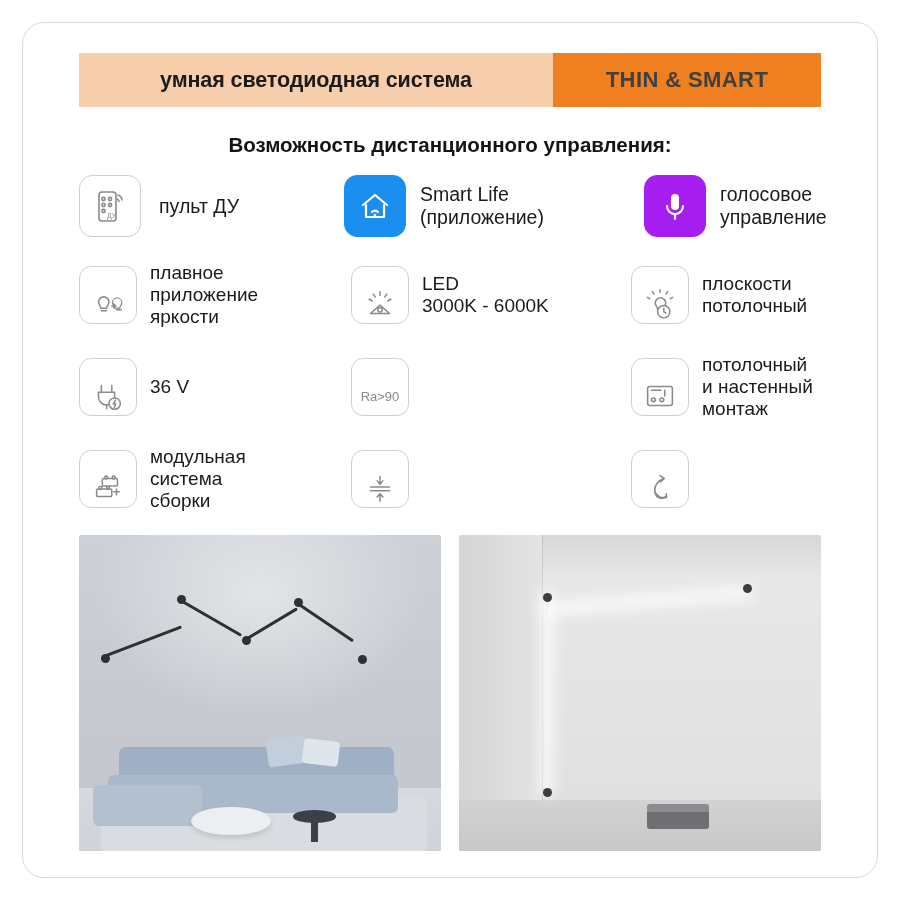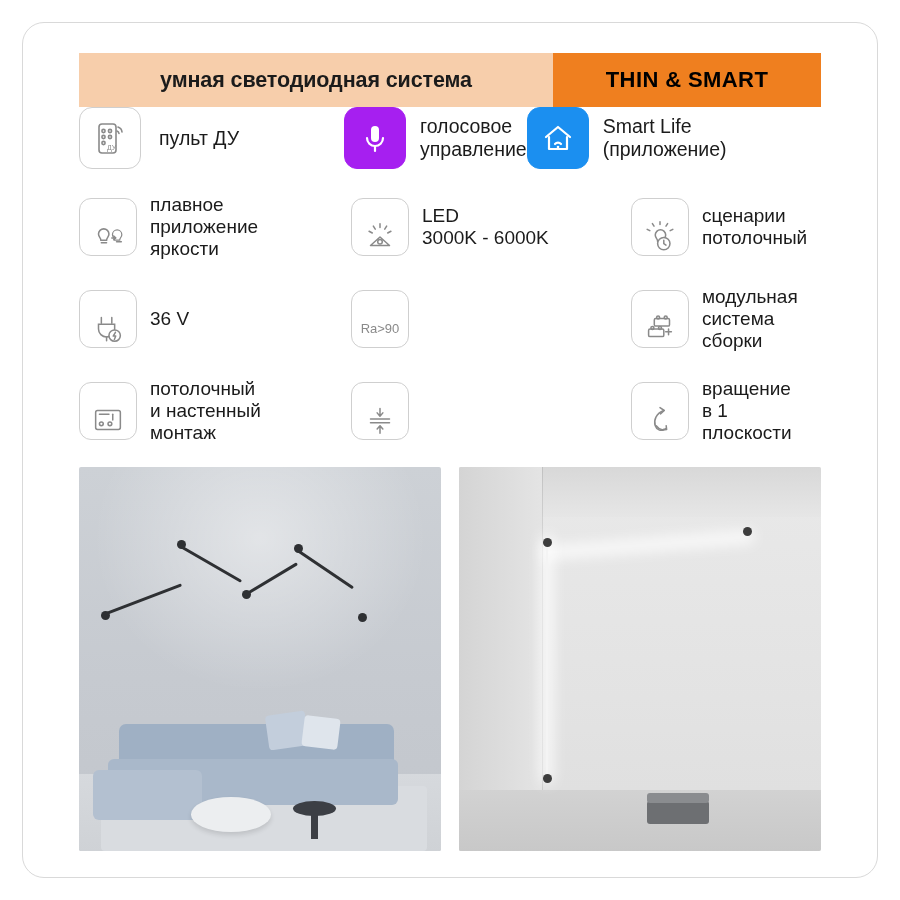--- a/index.html
+++ b/index.html
@@ -59,21 +59,21 @@
   .banner-right {
     flex: 0 0 268px;
     background: #ef7f1f;
     display: flex;
     align-items: center;
     justify-content: center;
   }
   .banner-right span {
     font-size: 22px;
     font-weight: bold;
-    color: #000000;
+    color: #404040;
     letter-spacing: 0.4px;
     white-space: nowrap;
   }
 
   
   .subtitle {
     text-align: center;
     font-size: 20.5px;
     font-weight: bold;
     color: #141414;
@@ -300,68 +300,69 @@
 
     <div class="banner">
       <div class="banner-left">
         <span>умная светодиодная система</span>
       </div>
       <div class="banner-right">
         <span>THIN &amp; SMART</span>
       </div>
     </div>
 
+    <div class="subtitle">Возможность дистанционного управления:</div>
 
     <div class="top-row">
 
       <div class="top-item remote">
         <div class="icon-box">
           <svg width="40" height="40" viewBox="0 0 40 40" fill="none" stroke="#8a8a8a" stroke-width="1.6">
             <rect x="9" y="6" width="17" height="29" rx="3"></rect>
             <circle cx="13.5" cy="13" r="1.6"></circle>
             <circle cx="13.5" cy="19" r="1.6"></circle>
             <circle cx="13.5" cy="25" r="1.6"></circle>
             <circle cx="20" cy="13" r="1.6"></circle>
             <circle cx="20" cy="19" r="1.6"></circle>
             <path d="M28 9a6 6 0 0 1 4 5" stroke-linecap="round"></path>
             <path d="M27 13a3 3 0 0 1 2 2.5" stroke-linecap="round"></path>
             <text x="17" y="32" font-size="7" fill="#8a8a8a" stroke="none" font-family="Liberation Sans, sans-serif">ДУ</text>
           </svg>
         </div>
         <div class="feat-label">пульт ДУ</div>
       </div>
 
-      <div class="top-item voice">
-        <div class="icon-box purple">
-          <svg width="40" height="40" viewBox="0 0 40 40" fill="none" stroke="#ffffff" stroke-width="2.2">
-            <rect x="16" y="8" width="8" height="16" rx="4" fill="#ffffff" stroke="none"></rect>
-            <path d="M12 20 a8 8 0 0 0 16 0" stroke-linecap="round"></path>
-            <path d="M20 28 v5" stroke-linecap="round"></path>
-          </svg>
-        </div>
-        <div class="feat-label">
-          <div>голосовое</div>
-          <div>управление</div>
-        </div>
-      </div>
-
       <div class="top-item smartlife">
         <div class="icon-box blue">
           <svg width="40" height="40" viewBox="0 0 40 40" fill="none" stroke="#ffffff" stroke-width="2.2">
             <path d="M8 19 L20 9 L32 19" stroke-linecap="round" stroke-linejoin="round"></path>
             <path d="M11 19 V31 H29 V19" stroke-linecap="round" stroke-linejoin="round"></path>
             <path d="M17 26 a4 4 0 0 1 6 0" stroke-linecap="round"></path>
             <circle cx="20" cy="29" r="1.3" fill="#ffffff" stroke="none"></circle>
           </svg>
         </div>
         <div class="feat-label">
           <div>Smart Life</div>
           <div>(приложение)</div>
         </div>
       </div>
+
+      <div class="top-item voice">
+        <div class="icon-box purple">
+          <svg width="40" height="40" viewBox="0 0 40 40" fill="none" stroke="#ffffff" stroke-width="2.2">
+            <rect x="16" y="8" width="8" height="16" rx="4" fill="#ffffff" stroke="none"></rect>
+            <path d="M12 20 a8 8 0 0 0 16 0" stroke-linecap="round"></path>
+            <path d="M20 28 v5" stroke-linecap="round"></path>
+          </svg>
+        </div>
+        <div class="feat-label">
+          <div>голосовое</div>
+          <div>управление</div>
+        </div>
+      </div>
     </div>
 
     <div class="grid">
 
       <div class="cell">
         <div class="icon-box sm">
           <svg width="38" height="38" viewBox="0 0 40 40" fill="none" stroke="#8a8a8a" stroke-width="1.6">
             <path d="M10 18 a5.5 5.5 0 1 1 11 0 c0 3-2.5 3.8-2.5 6.5 h-6 C12.5 21.8 10 21 10 18z"></path>
             <path d="M13 27 h5.5" stroke-linecap="round"></path>
             <path d="M27 15 a6 6 0 1 1 12 0 c0 3.2-2.7 4.1-2.7 7 h-6.6 C29.7 19.1 27 18.2 27 15z" transform="translate(-4,3) scale(0.82) translate(8,4)"></path>
@@ -394,21 +395,21 @@
       <div class="cell">
         <div class="icon-box sm">
           <svg width="38" height="38" viewBox="0 0 40 40" fill="none" stroke="#8a8a8a" stroke-width="1.6">
             <path d="M20 5 v3 M12 7 l1.7 2.6 M28 7 l-1.7 2.6 M6.5 13 l2.8 1.4 M33.5 13 l-2.8 1.4" stroke-linecap="round"></path>
             <path d="M15 19 a5.5 5.5 0 1 1 11 0 c0 3-2.5 3.8-2.5 6.5 h-6 C17.5 22.8 15 22 15 19z"></path>
             <circle cx="24" cy="28" r="6.5" fill="#ffffff"></circle>
             <path d="M24 24.5 v3.5 l2.3 1.6" stroke-linecap="round"></path>
           </svg>
         </div>
         <div class="feat-label">
-          <div>сценарии</div>
+          <div>плоскости</div>
           <div>потолочный</div>
         </div>
       </div>
 
       <div class="cell">
         <div class="icon-box sm">
           <svg width="38" height="38" viewBox="0 0 40 40" fill="none" stroke="#8a8a8a" stroke-width="1.6">
             <path d="M13 9 v6 M24 9 v6" stroke-linecap="round"></path>
             <path d="M10 16 h17 v5 a8.5 8.5 0 0 1 -17 0 z"></path>
             <path d="M18.5 29.5 v4" stroke-linecap="round"></path>
@@ -419,20 +420,37 @@
         <div class="feat-label">
           <div>36 V</div>
         </div>
       </div>
 
       <div class="cell">
         <div class="icon-box sm">
           <svg width="52" height="38" viewBox="0 0 56 38" fill="none">
             <text x="28" y="24" font-size="14" fill="#8a8a8a" font-family="Liberation Sans, sans-serif" text-anchor="middle">Ra&gt;90</text>
           </svg>
+        </div>
+      </div>
+
+      <div class="cell">
+        <div class="icon-box sm">
+          <svg width="38" height="38" viewBox="0 0 40 40" fill="none" stroke="#8a8a8a" stroke-width="1.6">
+            <rect x="7" y="10" width="26" height="20" rx="2"></rect>
+            <path d="M11 14 h10" stroke-linecap="round"></path>
+            <path d="M25 14 v6" stroke-linecap="round"></path>
+            <circle cx="13" cy="24" r="2"></circle>
+            <circle cx="22" cy="24" r="2"></circle>
+          </svg>
+        </div>
+        <div class="feat-label">
+          <div>потолочный</div>
+          <div>и настенный</div>
+          <div>монтаж</div>
         </div>
       </div>
 
       <div class="cell">
         <div class="icon-box sm">
           <svg width="38" height="38" viewBox="0 0 40 40" fill="none" stroke="#8a8a8a" stroke-width="1.6">
             <rect x="14" y="10" width="16" height="8" rx="1.5"></rect>
             <circle cx="18" cy="9" r="1.6"></circle>
               <circle cx="26" cy="9" r="1.6"></circle>
             <rect x="8" y="21" width="16" height="8" rx="1.5"></rect>
@@ -444,57 +462,36 @@
         <div class="feat-label">
           <div>модульная</div>
           <div>система</div>
           <div>сборки</div>
         </div>
       </div>
 
       <div class="cell">
         <div class="icon-box sm">
           <svg width="38" height="38" viewBox="0 0 40 40" fill="none" stroke="#8a8a8a" stroke-width="1.6">
-            <rect x="7" y="10" width="26" height="20" rx="2"></rect>
-            <path d="M11 14 h10" stroke-linecap="round"></path>
-            <path d="M25 14 v6" stroke-linecap="round"></path>
-            <circle cx="13" cy="24" r="2"></circle>
-            <circle cx="22" cy="24" r="2"></circle>
-          </svg>
-        </div>
-        <div class="feat-label">
-          <div>потолочный</div>
-          <div>и настенный</div>
-          <div>монтаж</div>
-        </div>
-      </div>
-
-      <div class="cell">
-        <div class="icon-box sm">
-          <svg width="38" height="38" viewBox="0 0 40 40" fill="none" stroke="#8a8a8a" stroke-width="1.6">
             <path d="M20 8 v8 M17 12.5 l3 3.5 3 -3.5" stroke-linecap="round" stroke-linejoin="round"></path>
             <path d="M10 19 h20" stroke-linecap="round"></path>
             <path d="M10 23 h20" stroke-linecap="round"></path>
             <path d="M20 34 v-8 M17 29.5 l3 -3.5 3 3.5" stroke-linecap="round" stroke-linejoin="round"></path>
           </svg>
         </div>
       </div>
 
       <div class="cell">
         <div class="icon-box sm">
           <svg width="38" height="38" viewBox="0 0 40 40" fill="none" stroke="#8a8a8a" stroke-width="1.6">
             <path d="M24 10 c-8 3 -11 10 -9 16 c1.5 4.5 6 6 9 4" stroke-linecap="round"></path>
             <path d="M20 7 l4.5 3 -4 3.5" stroke-linecap="round" stroke-linejoin="round"></path>
             <path d="M16 26 c3 4 7 5 10 3" stroke-linecap="round"></path>
             <path d="M26.5 26 l0.5 4 -4 0.5" stroke-linecap="round" stroke-linejoin="round"></path>
           </svg>
-        </div>
-        <div class="feat-label">
-          <div>вращение</div>
-          <div>в 1 плоскости</div>
         </div>
       </div>
     </div>
 
     <div class="photos">
 
       <div class="photo ph-left">
         <div class="lr-wallshadow"></div>
 
         <div class="zig" style="left:7%; top:38%; width:23%; transform: rotate(-21deg);"></div>

